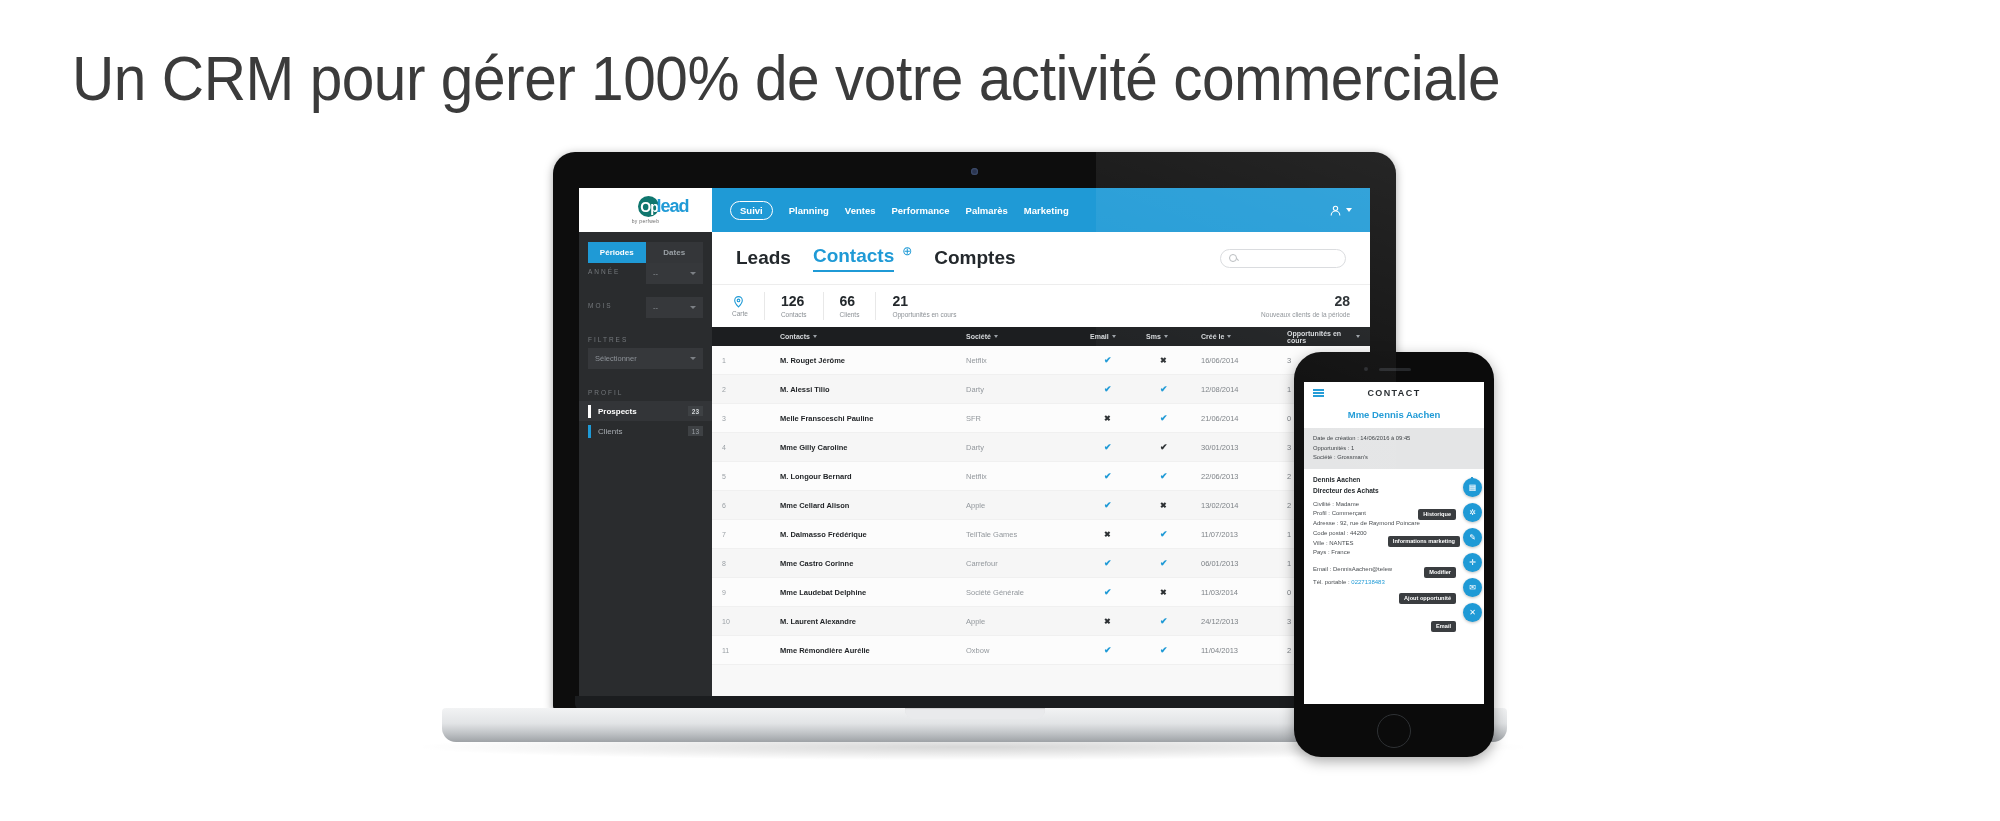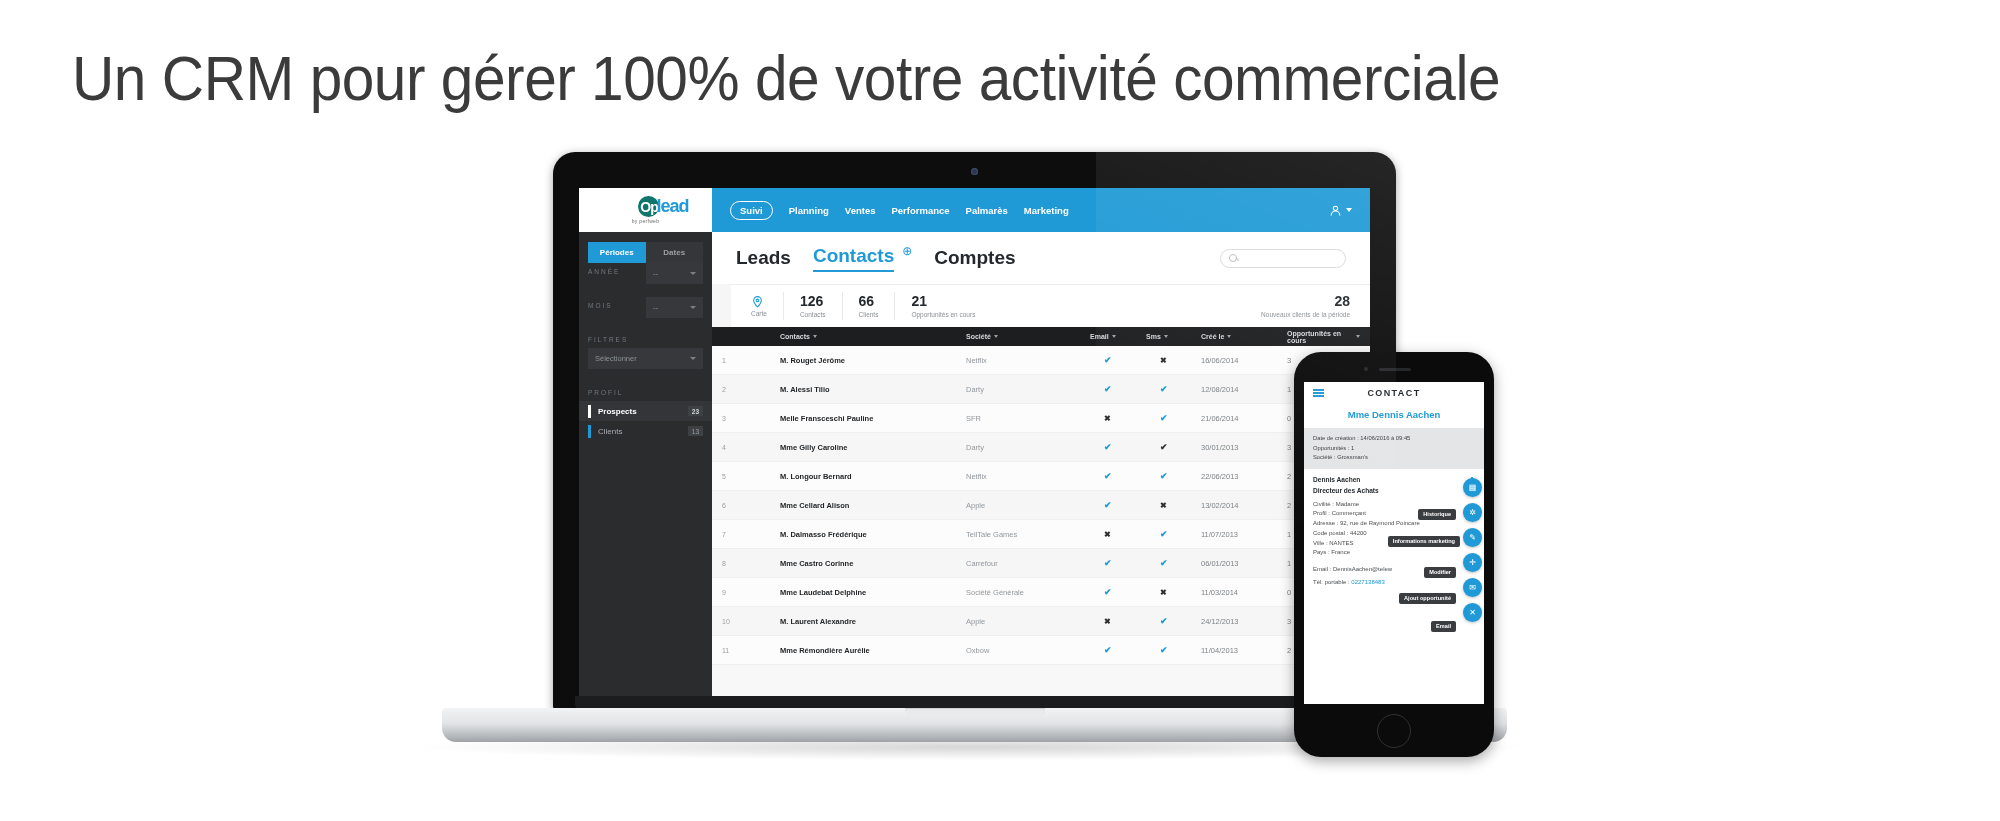--- a/index.html
+++ b/index.html
@@ -119,21 +119,21 @@
   .plus { color: #1f9ad6; font-size: 12px; margin-left: -14px; align-self: flex-start; margin-top: 12px; }
   .search {
     margin-left: auto; width: 126px; height: 19px; border: 1px solid #d8dadd;
     border-radius: 10px; display: flex; align-items: center; padding: 0 8px; background: #fff;
   }
   .mag { width: 8px; height: 8px; border: 1.1px solid #b6babd; border-radius: 50%; }
   .mag-h { width: 3px; height: 1.1px; background: #b6babd; transform: rotate(45deg); margin-left: -1px; margin-top: 4px; }
 
   .stats {
     height: 43px; background: #fff; border-top: 1px solid #ededed;
-    display: flex; align-items: center; padding: 0 20px; flex: 0 0 43px; margin-left: 19px;
+    display: flex; align-items: center; padding: 0 20px; flex: 0 0 43px;
   }
   .stat { padding: 0 16px; border-right: 1px solid #e8e8e8; height: 28px; display: flex; flex-direction: column; justify-content: center; }
   .stat:first-child { padding-left: 0; }
   .stat.last { border-right: none; margin-left: auto; text-align: right; padding-right: 0; }
   .stat .v { font-size: 14px; font-weight: 600; color: #23282c; line-height: 1.05; }
   .stat .l { font-size: 6.5px; color: #8b9095; margin-top: 2px; white-space: nowrap; }
   .pin { width: 13px; height: 13px; }
 
   
   .tbl { flex: 1; overflow: hidden; background: #f8f8f8; }

